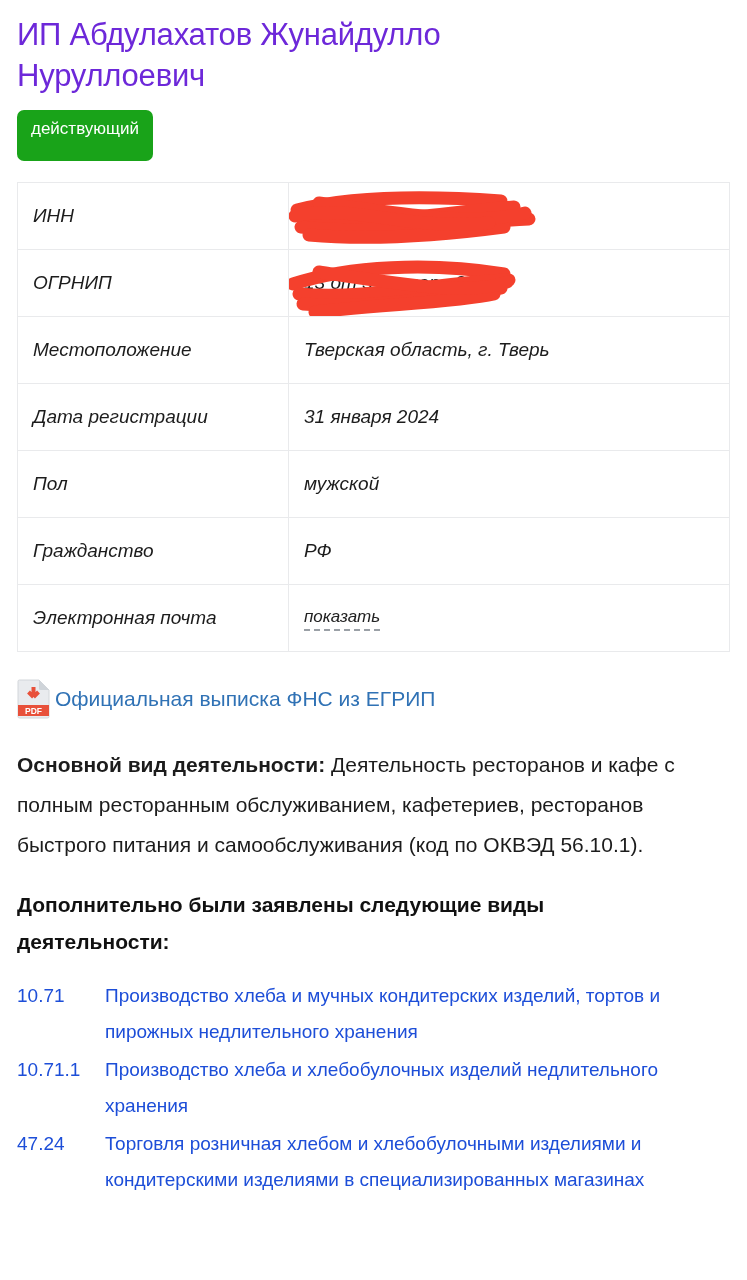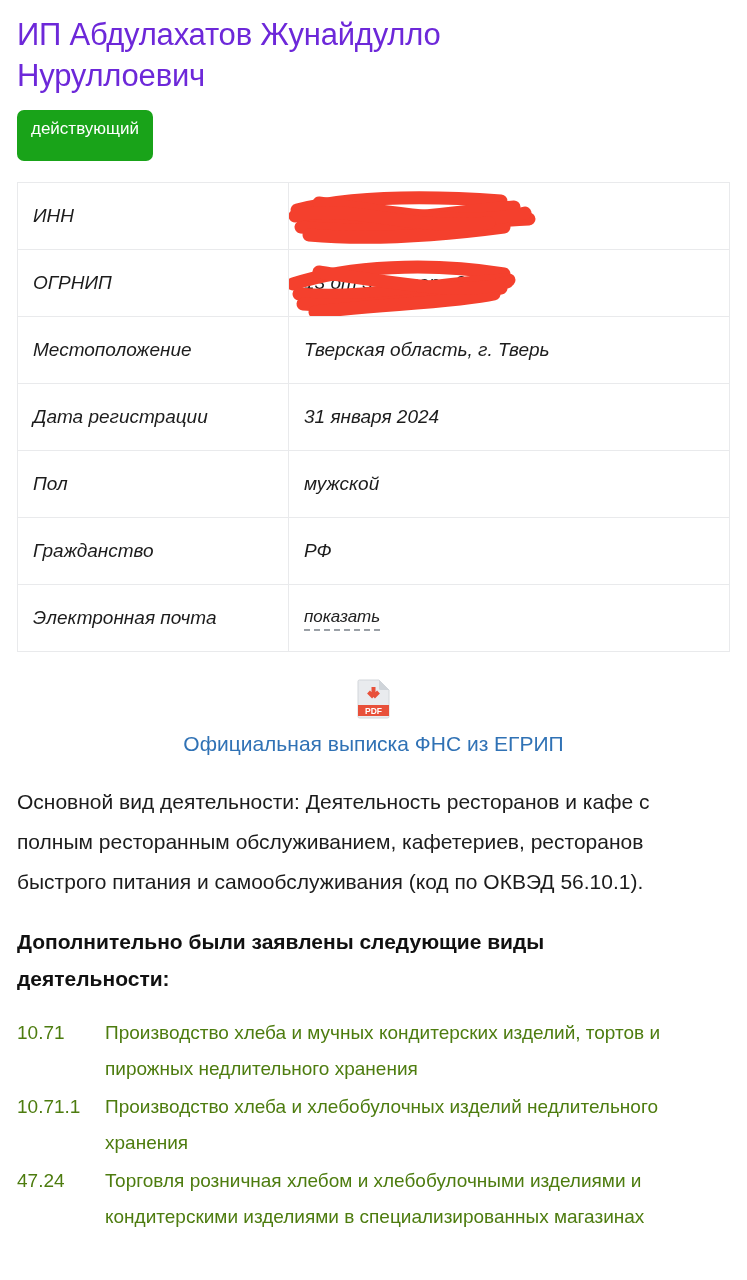--- a/index.html
+++ b/index.html
@@ -93,22 +93,21 @@
   .value-text {
     position: relative;
     z-index: 0;
   }
 
   
   .pdf-row {
     display: flex;
     align-items: center;
     margin-top: 27px;
-    gap: 13px;
-    flex-direction: column;
+    gap: 5px;
   }
   .pdf-icon {
     width: 33px;
     height: 40px;
     flex: 0 0 auto;
   }
   .pdf-link {
     font-size: 21px;
     color: #3072b5;
     text-decoration: none;
@@ -116,39 +115,39 @@
     white-space: nowrap;
   }
 
   
   .para {
     margin-top: 26px;
     font-size: 21px;
     line-height: 40px;
     color: #1c1c1c;
   }
-  .para b { font-weight: normal; }
+  .para b { font-weight: bold; }
 
   .subheading {
     font-size: 21px;
     line-height: 37px;
     font-weight: bold;
     color: #111111;
     max-width: 660px;
   }
 
   
   .okved-list {
     margin-top: 18px;
   }
   .okved-item {
     display: flex;
     font-size: 19px;
     line-height: 36px;
-    color: #4d7c0f;
+    color: #1d4ed8;
     margin-bottom: 2px;
   }
   .okved-code {
     flex: 0 0 88px;
     text-align: left;
     white-space: nowrap;
   }
   .okved-name {
     flex: 1 1 auto;
     padding-left: 0px;

